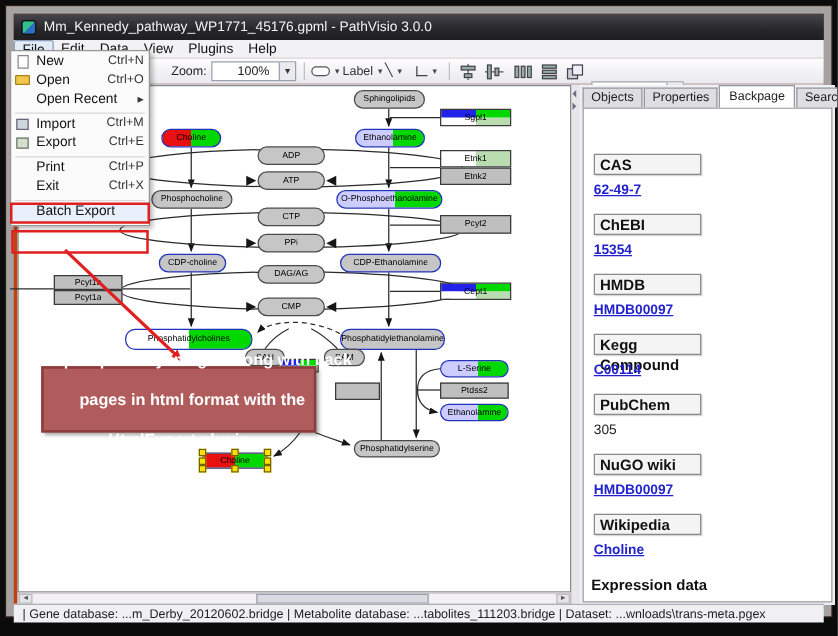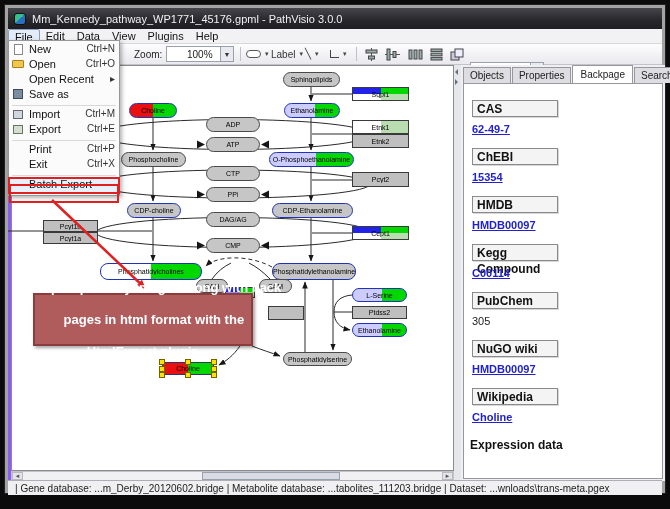--- a/index.html
+++ b/index.html
@@ -1,22 +1,22 @@
 <!DOCTYPE html>
 <html><head>
 <meta charset="utf-8">
 <style>
   html,body{margin:0;padding:0;background:#000;}
   *{box-sizing:border-box;}
   body{font-family:"Liberation Sans", sans-serif;}
   .stage{position:relative;width:670px;height:509px;background:#0b0b0b;overflow:hidden;}
 
   
-  .win{position:absolute;left:5px;top:5px;width:660px;height:488px;background:#8b5cf6;
-       border:3px solid #a3a3a3;box-shadow:0 0 0 1px #222;}
+  .win{position:absolute;left:5px;top:5px;width:660px;height:488px;background:#c2410c;
+       border:6px solid #a3a3a3;box-shadow:0 0 0 1px #222;}
   .titlebar{position:absolute;left:0;top:0;width:100%;height:21px;
        background:linear-gradient(#46464c,#26262b 60%,#1d1d22);color:#f2f2f2;
        display:flex;align-items:center;font-size:11px;padding-left:6px;gap:6px;}
   .appicon{width:12px;height:12px;border-radius:3px;
        background:linear-gradient(135deg,#34c08a 50%,#2a6fc0 50%);border:1px solid #111;}
   .menubar{position:absolute;left:0;top:21px;width:100%;height:15px;background:#f2f2f4;
        border-bottom:1px solid #d8d8dc;display:flex;align-items:center;font-size:11px;color:#111;}
   .menu-item{padding:0 6px;height:14px;line-height:14px;}
   .menu-item.open{border:1px solid #8aa0c0;background:#e3ebf6;border-radius:2px;}
   .toolbar{position:absolute;left:0;top:36px;width:100%;height:21px;
@@ -43,21 +43,21 @@
 
   
   .panel{position:absolute;left:453px;top:57px;width:204px;height:416px;background:#eef0f3;}
   .tabs{position:absolute;left:2px;top:2px;height:16px;display:flex;align-items:flex-end;font-size:10px;}
   .tab{padding:2px 6px;background:#dddde2;border:1px solid #97979d;border-bottom:none;margin-right:1px;color:#222;}
   .tab.active{background:#fff;position:relative;padding:3px 7px;z-index:2;}
   .panel-body{position:absolute;left:2px;top:18px;right:2px;bottom:2px;background:#fff;border:1px solid #97979d;overflow:hidden;}
   .bp-heading{margin:14px 0 0 8px;font-size:13px;font-weight:bold;color:#2a6fc0;}
   .bp-sections{margin-left:8px;}
   .bp-sec{margin-top:11px;}
-  .bp-sec:first-child{margin-top:16px;}
+  .bp-sec:first-child{margin-top:36px;}
   .bp-h{width:86px;height:17px;line-height:16px;background:#f4f4f4;border:1px solid #8a8a8a;
         font-size:12px;font-weight:bold;color:#111;padding-left:4px;box-shadow:1px 1px 0 #d7d7d7;}
   .bp-v{display:inline-block;margin-top:6px;font-size:11px;font-weight:bold;}
   a.bp-link{color:#2222cc;text-decoration:underline;}
   .bp-plain{color:#222;font-weight:normal;}
   .bp-footer{margin:13px 0 0 6px;font-size:12px;font-weight:bold;color:#111;}
 
   
   .statusbar{position:absolute;left:0;top:472px;width:100%;height:15px;background:#f0f0f2;
        border-top:1px solid #aeaeb4;font-size:10px;color:#222;display:flex;align-items:center;padding-left:7px;white-space:nowrap;overflow:hidden;}
@@ -389,27 +389,20 @@
             <span class="ic-open"></span>
           </span>
           <span class="fm-label">Open</span>
           <span class="fm-short">Ctrl+O</span>
         </div>
         <div class="fm-item">
           <span class="ic"></span>
           <span class="fm-label">Open Recent</span>
           <span class="fm-short">▸</span>
         </div>
-        <div class="fm-item">
-          <span class="ic">
-            <span class="ic-save"></span>
-          </span>
-          <span class="fm-label">Save as</span>
-          <span class="fm-short"></span>
-        </div>
         <div class="fm-sep"></div>
         <div class="fm-item">
           <span class="ic">
             <span class="ic-import"></span>
           </span>
           <span class="fm-label">Import</span>
           <span class="fm-short">Ctrl+M</span>
         </div>
         <div class="fm-item">
           <span class="ic">

